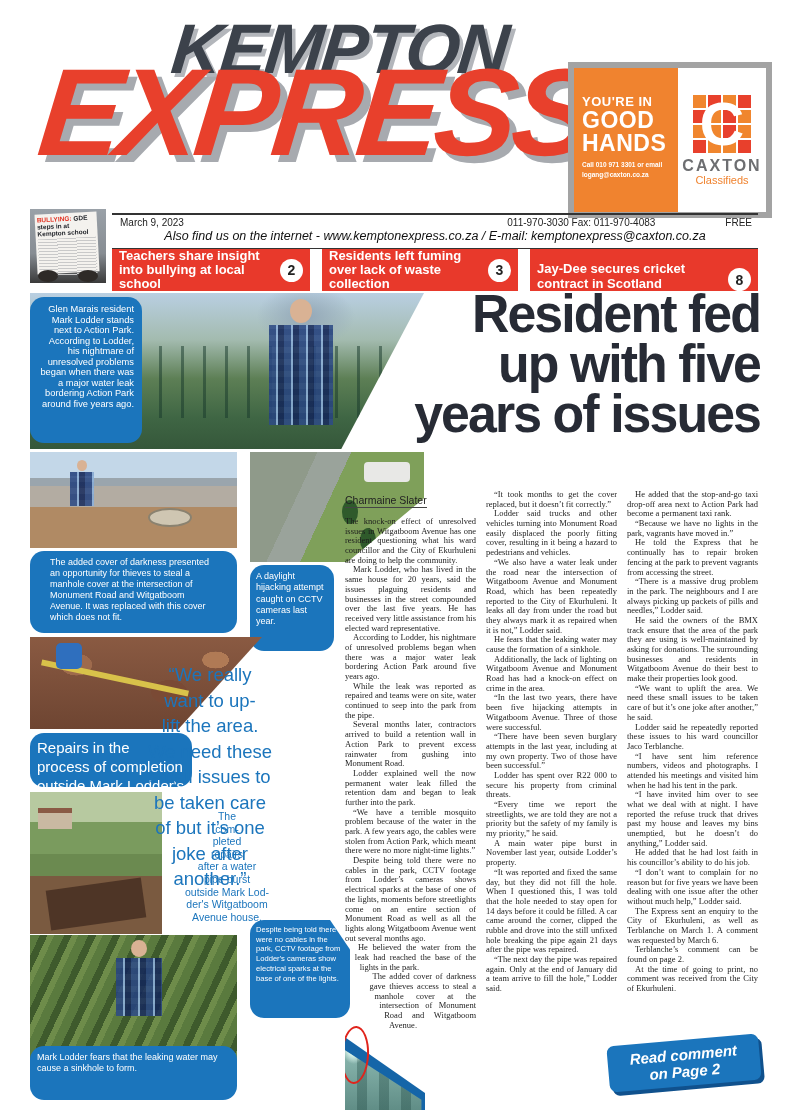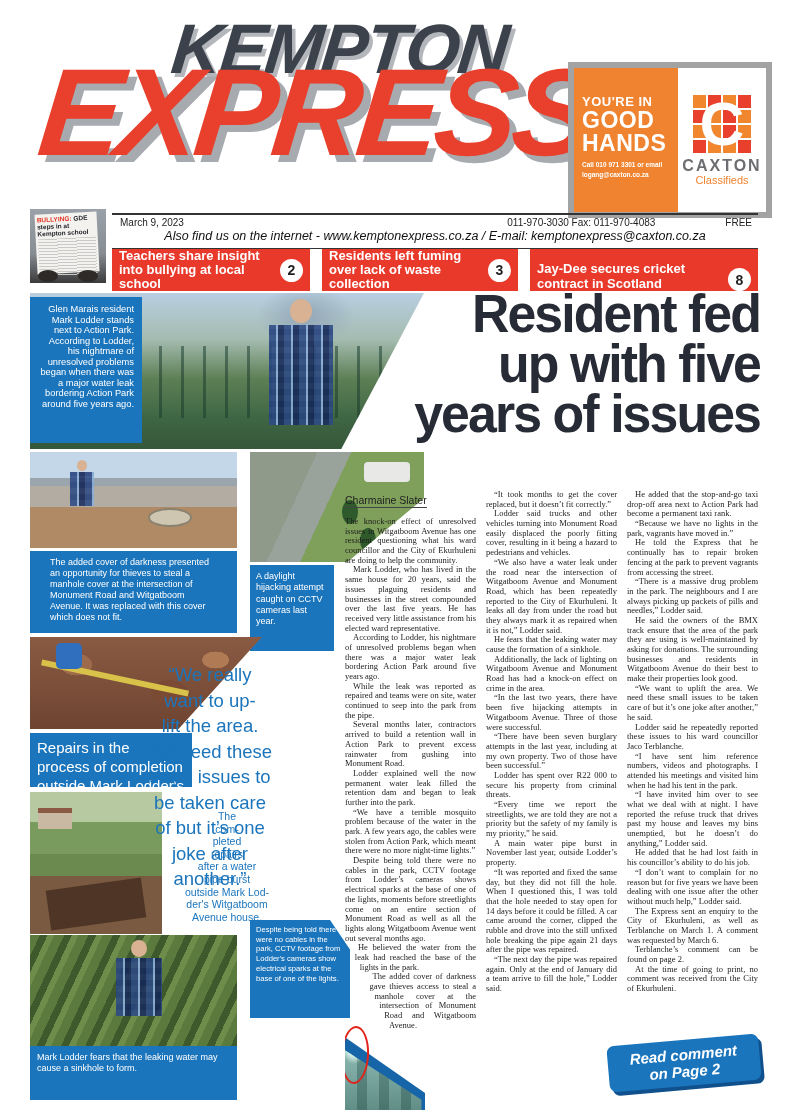--- a/index.html
+++ b/index.html
@@ -65,21 +65,21 @@
       radial-gradient(70px 45px at 70% 15%,#93a7b8 0%,transparent 70%),
       linear-gradient(180deg,#b9cfe2 0%,#a3bbaf 30%,#5d7f55 55%,#3f6644 80%,#35573a 100%);}
   .main-photo .fence{position:absolute;left:0;top:34%;width:100%;height:46%;
     background:repeating-linear-gradient(90deg,transparent 0 19px,rgba(22,55,42,.5) 19px 22px);}
   .person{position:absolute;}
   .head{position:absolute;left:50%;transform:translateX(-50%);border-radius:50%;background:#d9b294;}
   .torso{position:absolute;left:50%;transform:translateX(-50%);}
   .plaid{background:
       repeating-linear-gradient(90deg,rgba(40,70,130,.85) 0 7px,rgba(140,175,215,.9) 7px 9px,rgba(20,40,90,.85) 9px 15px),
       repeating-linear-gradient(0deg,rgba(255,255,255,.15) 0 6px,rgba(0,0,40,.25) 6px 12px);}
-  .cap-overlay{position:absolute;background:#1b75bc;color:#fff;box-sizing:border-box;}
+  .cap-overlay{position:absolute;background:#1b75bc;color:#fff;box-sizing:border-box;border-radius:14px;}
   .cap-main{left:0;top:4px;width:112px;height:146px;padding:7px 8px;font-size:9.3px;
     line-height:1.13;text-align:right;}
 
   .street-photo{left:30px;top:452px;width:207px;height:96px;background:
     linear-gradient(180deg,#c3d7e8 0 26px,#9aa5ad 26px 34px,#b3aca2 34px 55px,#b08a64 55px 100%);}
   .street-photo .manhole{position:absolute;left:118px;top:56px;width:40px;height:15px;border-radius:50%;
     background:#cfc6b2;border:2px solid #8a8270;}
   .cap-manhole{left:30px;top:551px;width:207px;height:82px;padding:6px 20px;font-size:9px;line-height:1.22;text-align:left;}
 
   .drive-photo{left:250px;top:452px;width:174px;height:110px;

